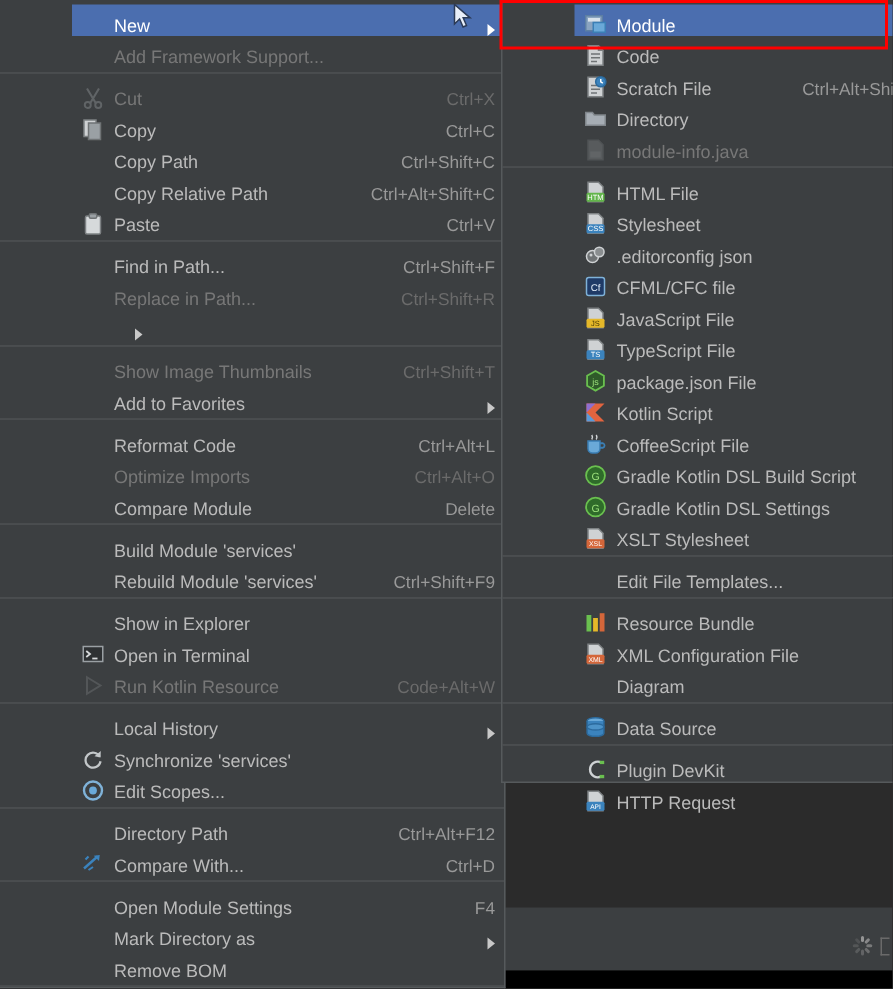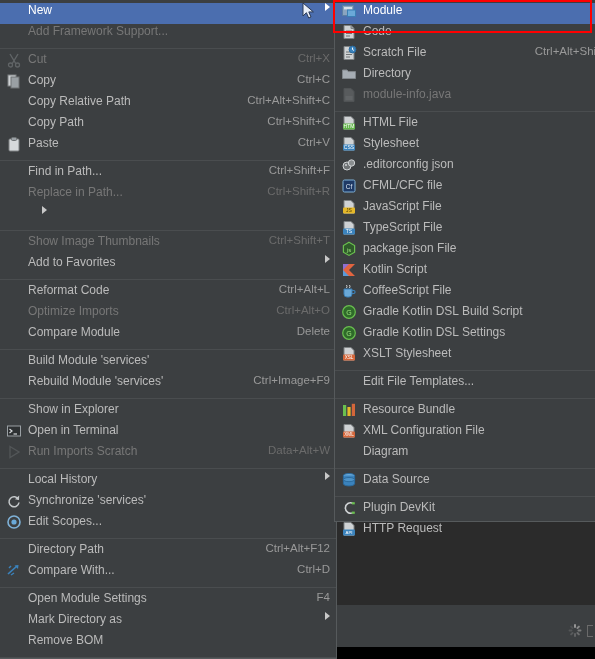--- a/index.html
+++ b/index.html
@@ -39,25 +39,26 @@
     border: 1px solid #565a5c;
     color: #bbbbbb;
     font-size: 12px;
     padding: 3px 0;
   }
   #context-menu { left: 0; top: 0; width: 337px; height: 659px; border-left: none; border-top: none; }
   #new-submenu  { left: 334px; top: 0; width: 311px; height: 522px; border-top: none; }
 
   .row {
     position: relative;
-    display: flex; align-items: flex-start;
+    display: flex; align-items: flex-end;
     height: 21px;
     padding: 0 6px 0 6px;
     white-space: nowrap;
     cursor: default;
+    margin-left: 48px;
   }
   .row.sel { background: #4b6eaf; color: #ffffff; }
   .row.disabled { color: #777777; }
 
   .ico {
     width: 16px; height: 16px; flex: 0 0 16px;
     margin-right: 6px;
     position: relative;
     display: inline-block;
   }
@@ -127,27 +128,27 @@
           <svg width="16" height="16" viewBox="0 0 16 16">
             <rect x="2" y="2" width="8" height="11" fill="#cfd2d4" stroke="#7e8284"></rect>
             <rect x="5" y="4" width="8" height="11" fill="#9aa0a4" stroke="#6f7375"></rect>
           </svg>
         </span>
         <span class="label">Copy</span>
         <span class="accel">Ctrl+C</span>
       </div>
       <div class="row">
         <span class="ico"></span>
+        <span class="label">Copy Path</span>
+        <span class="accel">Ctrl+Shift+C</span>
+      </div>
+      <div class="row">
+        <span class="ico"></span>
         <span class="label">Copy Relative Path</span>
         <span class="accel">Ctrl+Alt+Shift+C</span>
-      </div>
-      <div class="row">
-        <span class="ico"></span>
-        <span class="label">Copy Path</span>
-        <span class="accel">Ctrl+Shift+C</span>
       </div>
       <div class="row">
         <span class="ico">
           <svg width="16" height="16" viewBox="0 0 16 16">
             <rect x="3" y="3" width="10" height="12" rx="1" fill="#d6d9db" stroke="#7e8284"></rect>
             <rect x="5.5" y="1.5" width="5" height="3" rx="1" fill="#9aa0a4" stroke="#6f7375"></rect>
           </svg>
         </span>
         <span class="label">Paste</span>
         <span class="accel">Ctrl+V</span>
@@ -195,21 +196,21 @@
         <span class="accel">Delete</span>
       </div>
       <div class="sep"></div>
       <div class="row">
         <span class="ico"></span>
         <span class="label">Build Module 'services'</span>
       </div>
       <div class="row">
         <span class="ico"></span>
         <span class="label">Rebuild Module 'services'</span>
-        <span class="accel">Ctrl+Image+F9</span>
+        <span class="accel">Ctrl+Shift+F9</span>
       </div>
       <div class="sep"></div>
       <div class="row">
         <span class="ico"></span>
         <span class="label">Show in Explorer</span>
       </div>
       <div class="row">
         <span class="ico">
           <svg width="16" height="16" viewBox="0 0 16 16">
             <rect x="1.5" y="3" width="13" height="10" fill="#2e3133" stroke="#9aa0a4"></rect>
@@ -218,22 +219,22 @@
           </svg>
         </span>
         <span class="label">Open in Terminal</span>
       </div>
       <div class="row disabled">
         <span class="ico" style="opacity: 0.45;">
           <svg width="16" height="16" viewBox="0 0 16 16">
             <path d="M4 2.5 L13 8 L4 13.5 Z" fill="none" stroke="#6f7375" stroke-width="1.3"></path>
           </svg>
         </span>
-        <span class="label">Run Imports Scratch</span>
-        <span class="accel">Data+Alt+W</span>
+        <span class="label">Run Kotlin Resource</span>
+        <span class="accel">Code+Alt+W</span>
       </div>
       <div class="sep"></div>
       <div class="row">
         <span class="ico"></span>
         <span class="label">Local History</span>
         <span class="arrow"></span>
       </div>
       <div class="row">
         <span class="ico">
           <svg width="16" height="16" viewBox="0 0 16 16">

